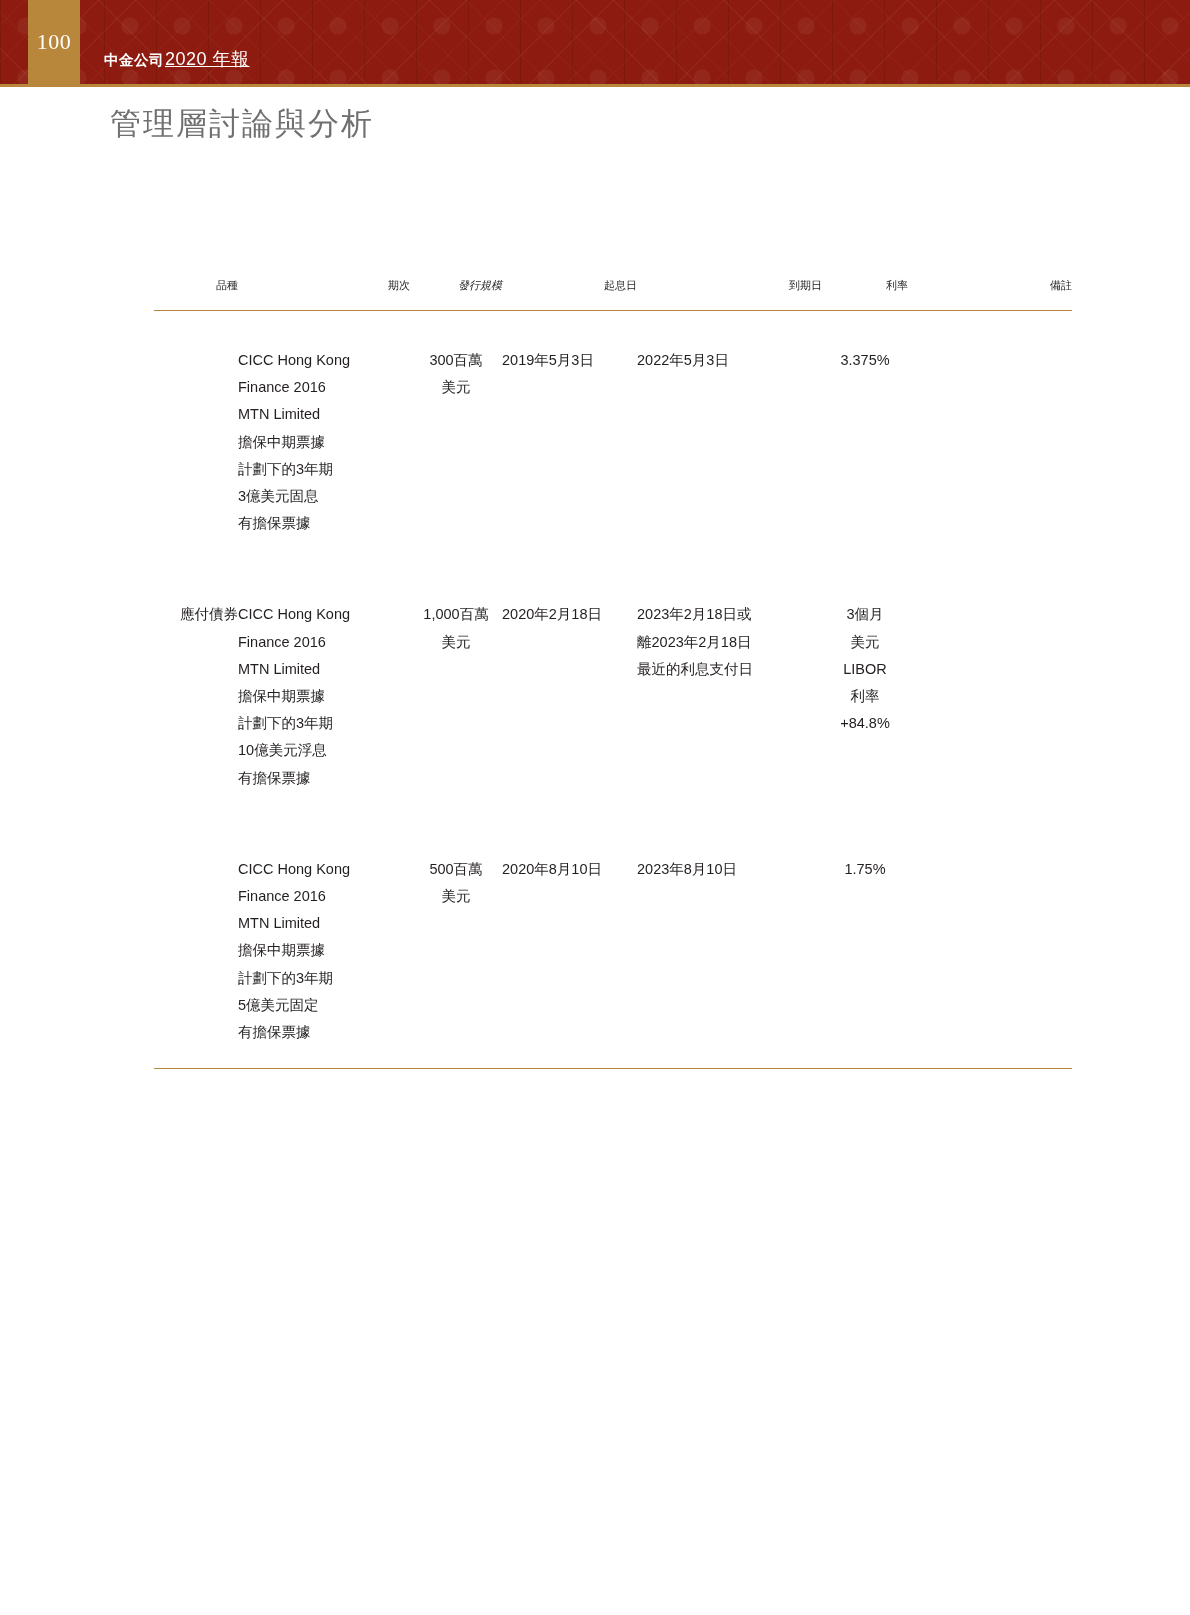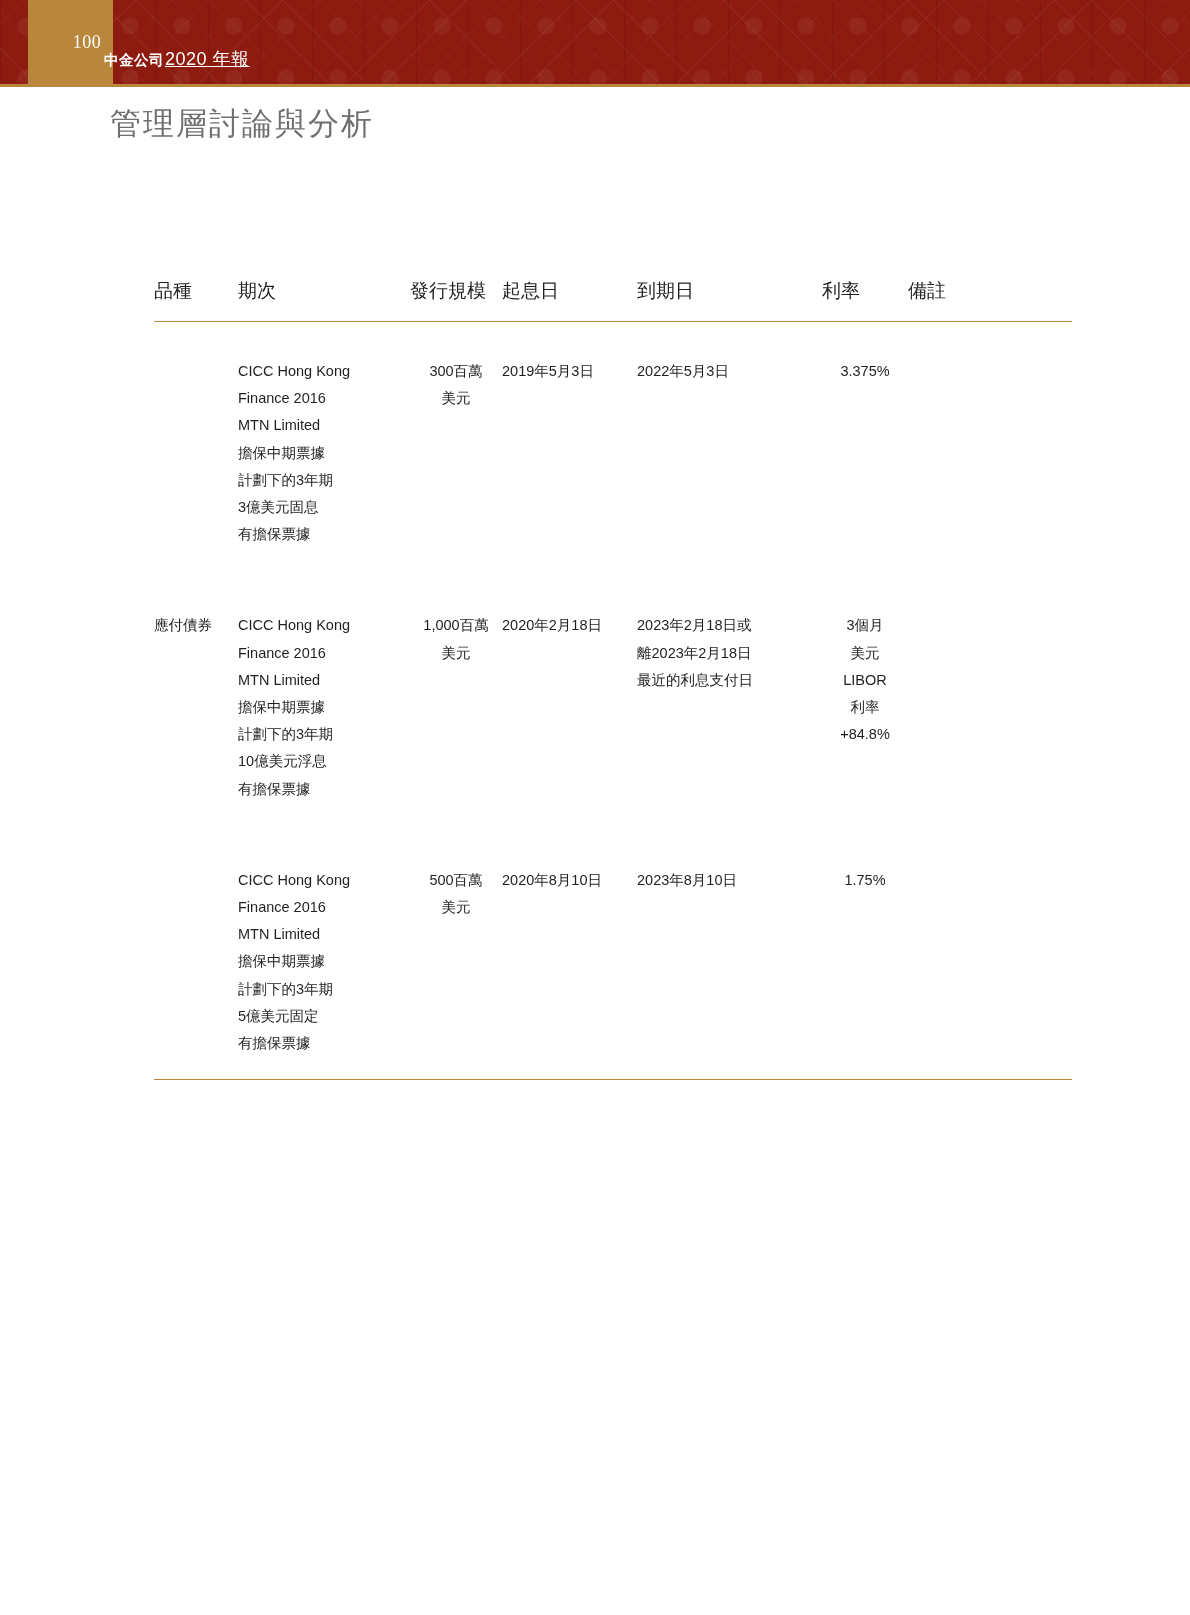--- a/index.html
+++ b/index.html
@@ -50,23 +50,22 @@
     left: 28px;
     top: 0;
     width: 52px;
     height: 84px;
     background: #b8873b;
     color: #ffffff;
     display: flex;
     align-items: center;
     justify-content: center;
     font-family: "Liberation Serif", serif;
-    font-size: 18px;
+    font-size: 22px;
     letter-spacing: 0.5px;
-    padding-left: 33px;
   }
   .header-label {
     position: absolute;
     left: 104px;
     top: 47px;
     display: flex;
     align-items: baseline;
     gap: 1px;
     color: #ffffff;
     white-space: nowrap;
@@ -101,24 +100,24 @@
     width: 918px;
   }
   table.bond-table {
     width: 918px;
     border-collapse: collapse;
     font-size: 14.5px;
     color: #231f20;
   }
   table.bond-table th {
     font-weight: normal;
-    text-align: left;
+    text-align: right;
     padding: 0 0 17px 0;
     vertical-align: bottom;
-    font-size: 19px;
+    font-size: 11px;
     color: #231f20;
     border-bottom: 1.3px solid #b8873b;
   }
   table.bond-table td {
     vertical-align: top;
     padding: 0;
     line-height: 27.2px;
   }
   tr.data-row > td {
     padding-top: 36px;
@@ -134,32 +133,32 @@
   .col-size    { width: 92px;  text-align: right; }
   .col-start   { width: 135px; }
   .col-mature  { width: 185px; }
   .col-rate    { width: 86px;  text-align: right; }
   .col-remark  { width: 164px; }
 
   th.col-size   { text-align: left; padding-left: 0; }
   th.col-rate   { text-align: left; }
 
   
-  th.col-size   { text-align: left; }
+  th.col-size   { text-align: left; font-style: italic; }
 
   .cell-lines span { display: block; white-space: nowrap; }
   .cell-right { text-align: center; }
   .rate-cell span { display: block; }
   .size-cell span { display: block; }
   .start-cell span, .mature-cell span { display: block; white-space: nowrap; }
 
   
   td.kind-merged {
     vertical-align: middle;
-    text-align: left;
+    text-align: right;
     white-space: nowrap;
   }
 </style>
 </head>
 <body>
 
 <div class="header-bar">
   <div class="header-pattern"></div>
   <div class="page-number-box">100</div>
   <div class="header-label">

